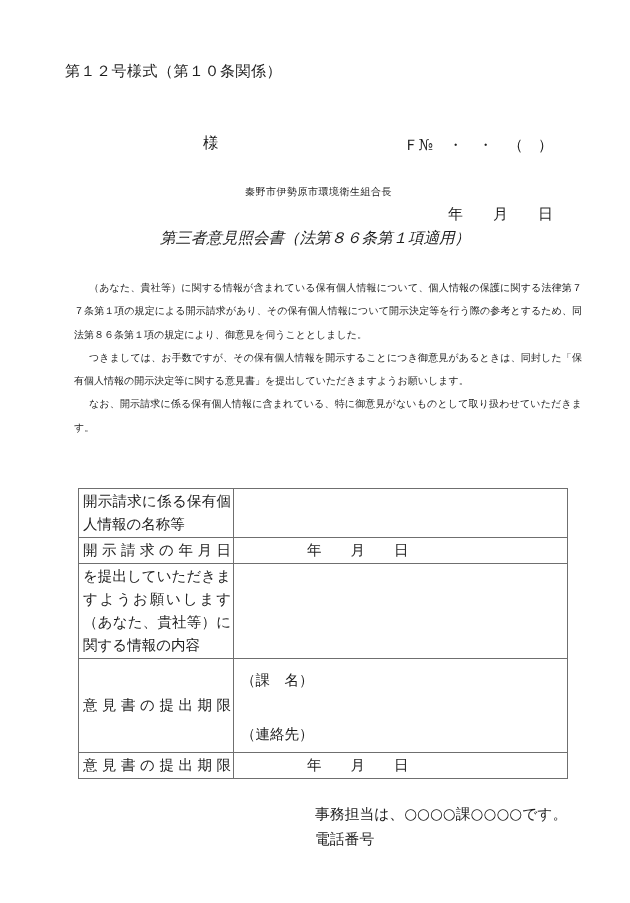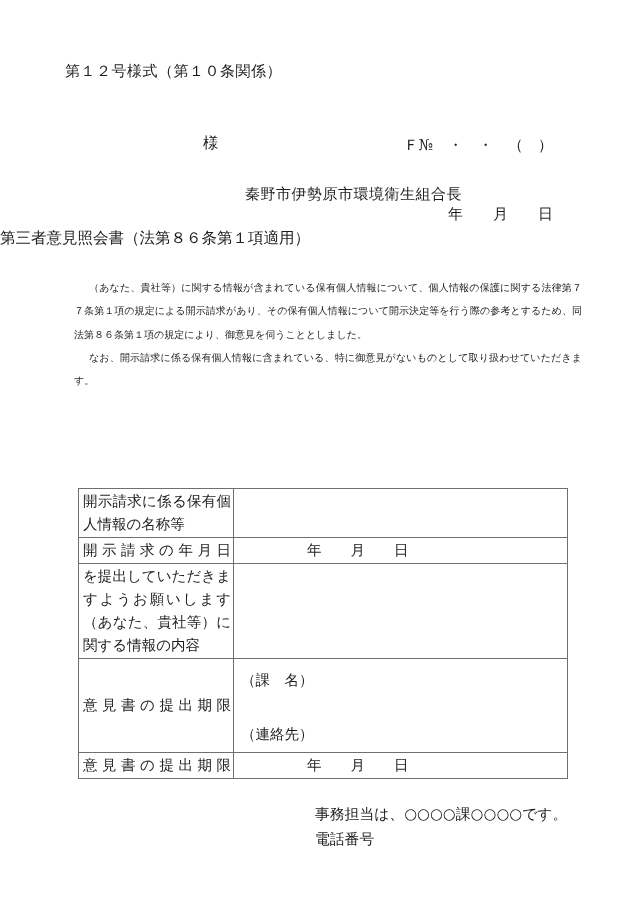--- a/index.html
+++ b/index.html
@@ -30,29 +30,30 @@
     white-space: pre;
   }
   .addressee {
     position: absolute;
     left: 203px; top: 133px;
     font-size: 15.5px;
   }
   .sender {
     position: absolute;
     left: 245px; top: 185px;
-    font-size: 15px;
+    font-size: 10px;
     letter-spacing: 0.5px;
   }
   .doc-title {
     position: absolute;
     left: 0; top: 228px;
     width: 630px;
-    text-align: left;
+    text-align: center;
     font-size: 15.5px;
+    font-style: italic;
   }
   .body-text {
     position: absolute;
     left: 74px; top: 276px;
     width: 508px;
     font-size: 10px;
     line-height: 23.3px;
     text-align: justify;
   }
   .body-text p { text-indent: 15px; }
@@ -102,20 +103,21 @@
   </div>
 
   <div class="addressee">様</div>
 
   <div class="sender">秦野市伊勢原市環境衛生組合長</div>
 
   <div class="doc-title">第三者意見照会書（法第８６条第１項適用）</div>
 
   <div class="body-text">
     <p>（あなた、貴社等）に関する情報が含まれている保有個人情報について、個人情報の保護に関する法律第７７条第１項の規定による開示請求があり、その保有個人情報について開示決定等を行う際の参考とするため、同法第８６条第１項の規定により、御意見を伺うこととしました。</p>
+    <p>つきましては、お手数ですが、その保有個人情報を開示することにつき御意見があるときは、同封した「保有個人情報の開示決定等に関する意見書」を提出していただきますようお願いします。</p>
     <p>なお、開示請求に係る保有個人情報に含まれている、特に御意見がないものとして取り扱わせていただきます。</p>
   </div>
 
   <table class="info-table">
     <tbody>
         <tr class="r1">
       <td class="lbl top">開示請求に係る保有個人情報の名称等</td>
       <td class="val"></td>
     </tr>
     <tr class="r2">

